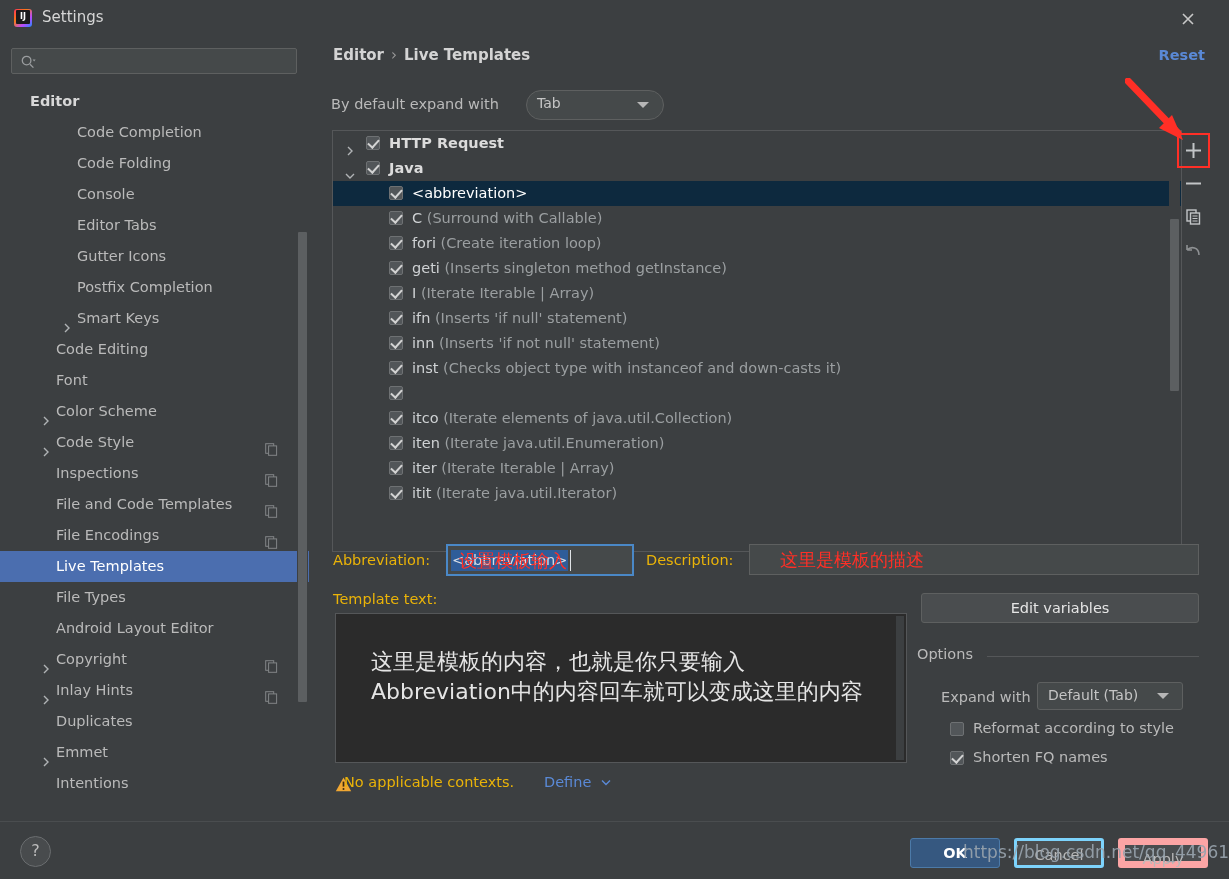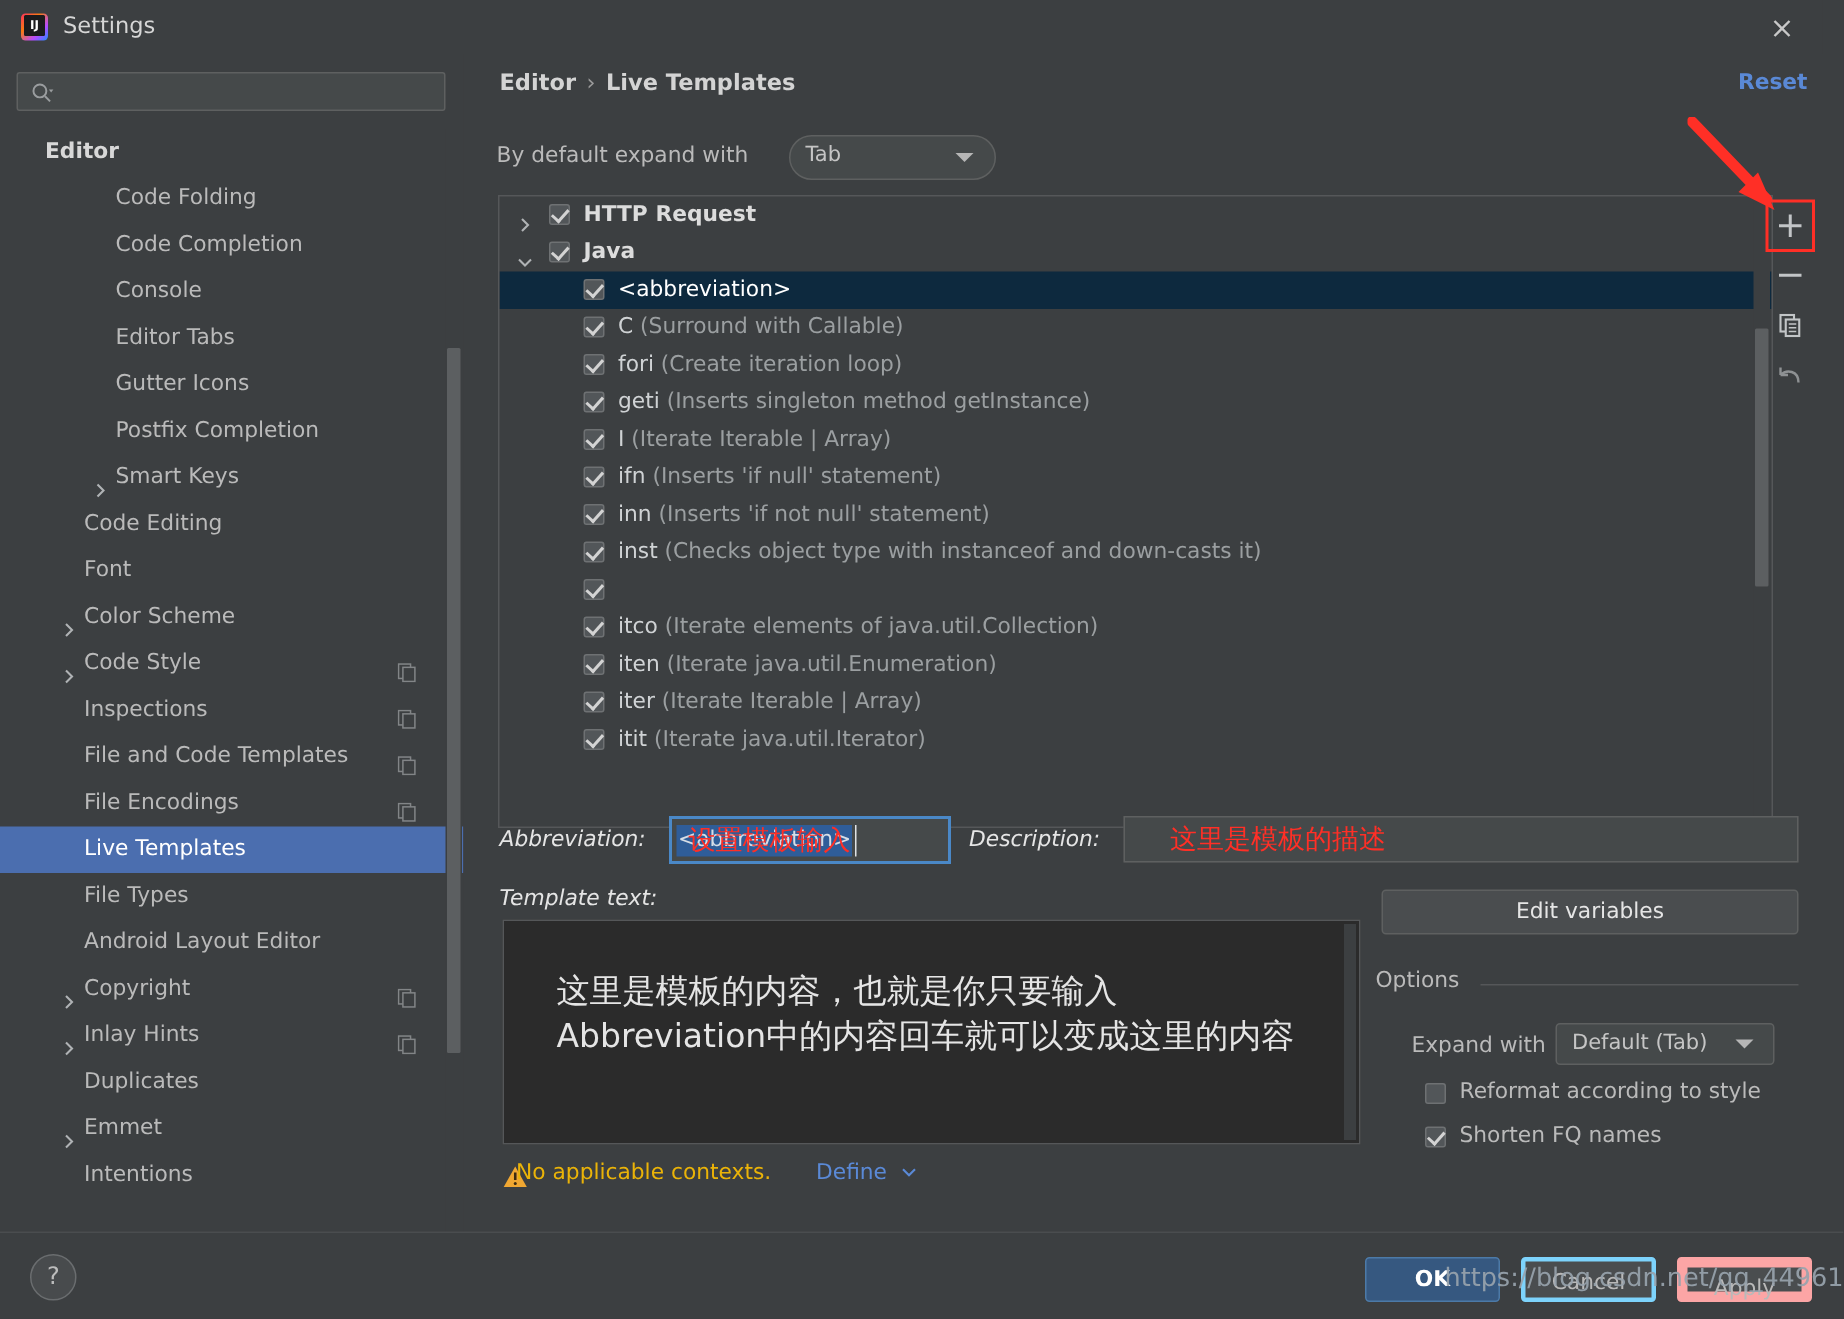--- a/index.html
+++ b/index.html
@@ -86,21 +86,21 @@
   .list-scroll-track{position:absolute;right:1px;top:1px;width:11px;bottom:1px;background:#3c3f41;}
   .list-scroll-thumb{position:absolute;right:2px;top:88px;width:9px;height:172px;background:#5c5f61;border-radius:1px;cursor:pointer;}
 
   
   .rtool{position:absolute;left:1178px;top:134px;width:31px;height:133px;}
   .rbtn{position:relative;width:31px;height:33px;cursor:pointer;}
   .rbtn .g{position:absolute;left:0;top:0;width:31px;height:33px;}
   .plus-hl{position:absolute;left:1177px;top:133px;width:33px;height:35px;border:2px solid #ff2f26;box-sizing:border-box;pointer-events:none;}
 
   
-  .field-label{position:absolute;font-size:14.5px;color:#e5e5e5;font-style:italic;}
+  .field-label{position:absolute;font-size:14.5px;color:#eab308;}
   #abbrLabel{left:333px;top:552px;}
   .abbr-box{position:absolute;left:446px;top:544px;width:188px;height:32px;
     background:#45494a;border:2px solid #4a88c7;box-sizing:border-box;cursor:text;}
   .abbr-sel{position:absolute;left:3px;top:4px;height:21px;background:#2f5d99;color:#d6dde6;
     font-size:14.5px;line-height:21px;padding:0 1px;white-space:nowrap;}
   .abbr-caret{position:absolute;left:122px;top:4px;width:1px;height:21px;background:#dfe3e6;}
   .abbr-anno{position:absolute;left:11px;top:4px;font-size:18px;color:#ff2f26;line-height:22px;white-space:nowrap;
     font-family:"DejaVu Sans","Liberation Sans",sans-serif;pointer-events:none;}
   #descLabel{left:646px;top:552px;}
   .desc-box{position:absolute;left:749px;top:544px;width:450px;height:31px;
@@ -181,24 +181,24 @@
         </svg>
       </span>
       <input class="search-input" type="text" placeholder="" style="">
     </div>
 
     <div class="tree" id="sidebarTree">
         <div class="node root">
           <span class="lbl">Editor</span>
         </div>
         <div class="node lvl2">
+          <span class="lbl">Code Completion</span>
+        </div>
+        <div class="node lvl2">
           <span class="lbl">Code Folding</span>
-        </div>
-        <div class="node lvl2">
-          <span class="lbl">Code Completion</span>
         </div>
         <div class="node lvl2">
           <span class="lbl">Console</span>
         </div>
         <div class="node lvl2">
           <span class="lbl">Editor Tabs</span>
         </div>
         <div class="node lvl2">
           <span class="lbl">Gutter Icons</span>
         </div>

